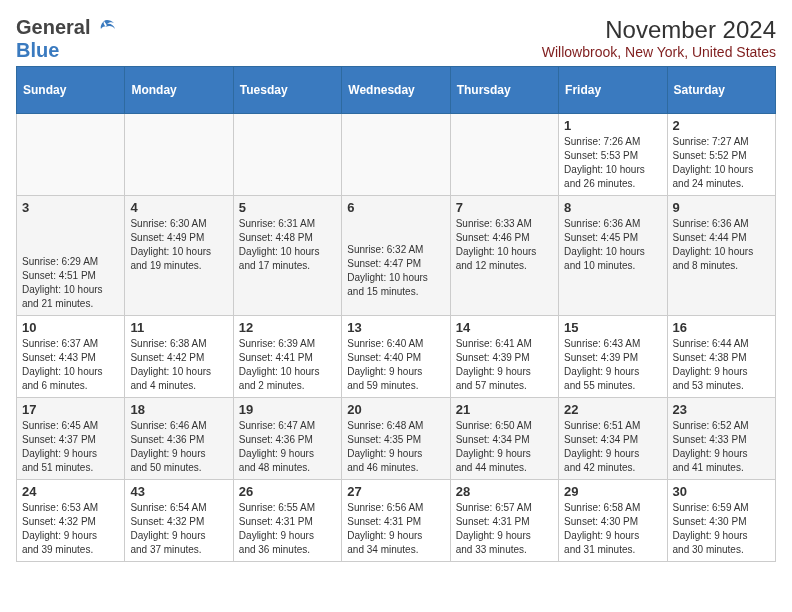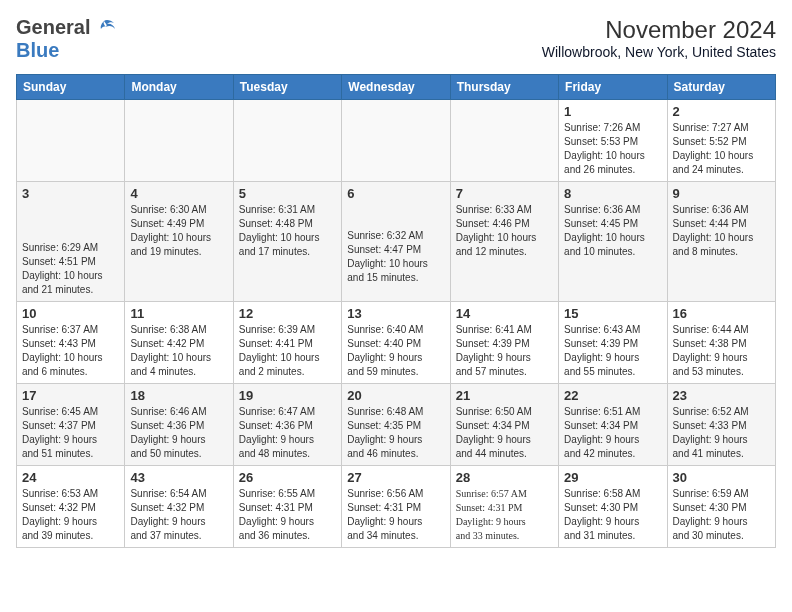--- a/index.html
+++ b/index.html
@@ -7,49 +7,49 @@
       font-family: Arial, sans-serif;
       background: #fff;
       width: 792px;
       min-height: 612px;
       padding: 16px;
     }
     .header-section {
       display: flex;
       justify-content: space-between;
       align-items: flex-start;
-      margin-bottom: 12px;
+      margin-bottom: 4px;
     }
     .logo {
       display: flex;
       flex-direction: column;
       align-items: flex-start;
     }
     .title-section {
       text-align: right;
     }
     .month-title {
       font-size: 24px;
       font-weight: normal;
       color: #333;
     }
     .location-title {
       font-size: 14px;
-      color: #0f172a;
+      color: #7f1d1d;
     }
     .calendar {
       width: 100%;
       border-collapse: collapse;
       font-size: 11px;
     }
     .calendar th {
       background-color: #3a7abf;
       color: white;
       text-align: left;
-      padding: 5px 6px;
+      padding: 16px 6px;
       font-size: 12px;
       font-weight: bold;
       border: 1px solid #2e6aa0;
     }
     .calendar td {
       vertical-align: top;
       border: 1px solid #ccc;
       padding: 4px 5px;
       width: calc(100% / 7);
       height: 80px;
@@ -320,21 +320,21 @@
         </td>
         <td>
           <span class="day-number">27</span>
           <div class="day-info" style="white-space: pre-line;">Sunrise: 6:56 AM
 Sunset: 4:31 PM
 Daylight: 9 hours
 and 34 minutes.</div>
         </td>
         <td>
           <span class="day-number">28</span>
-          <div class="day-info" style="white-space: pre-line; font-family: Liberation Serif, serif;">Sunrise: 6:57 AM
+          <div class="day-info" style="white-space: pre-line;">Sunrise: 6:57 AM
 Sunset: 4:31 PM
 Daylight: 9 hours
 and 33 minutes.</div>
         </td>
         <td>
           <span class="day-number">29</span>
           <div class="day-info" style="white-space: pre-line;">Sunrise: 6:58 AM
 Sunset: 4:30 PM
 Daylight: 9 hours
 and 31 minutes.</div>

